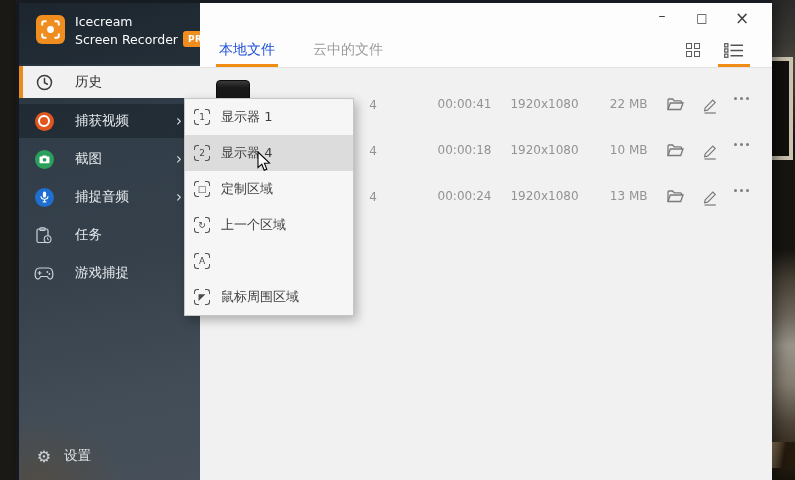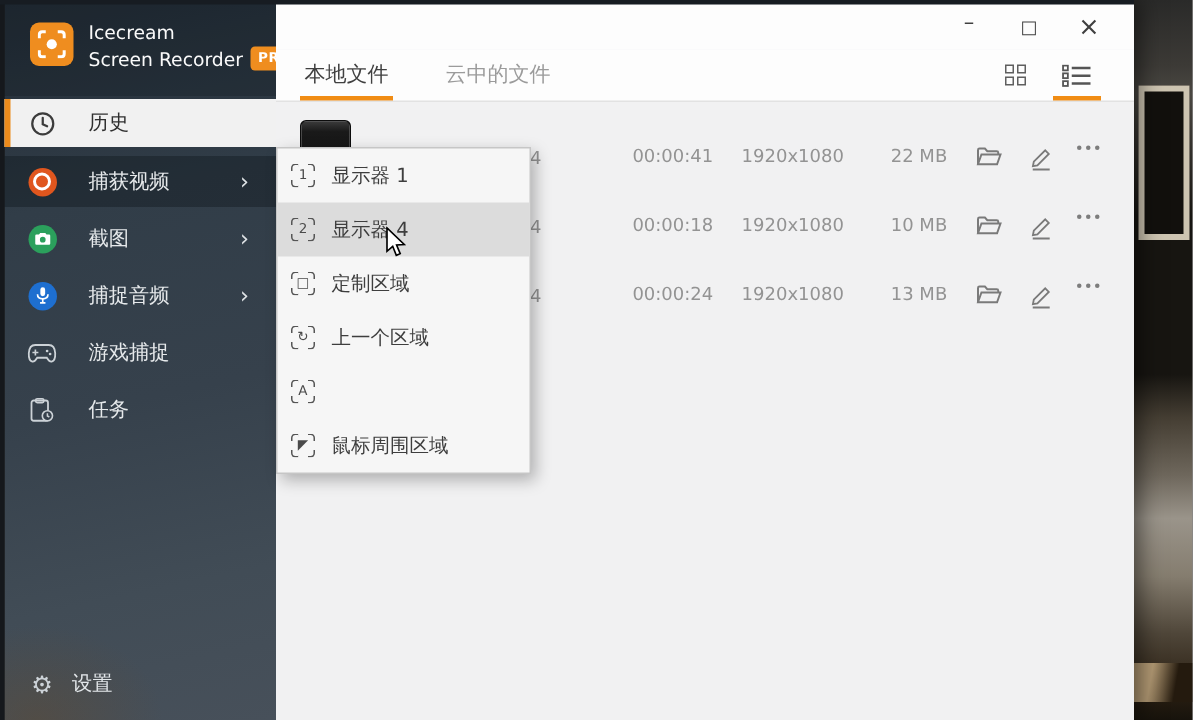--- a/index.html
+++ b/index.html
@@ -11,21 +11,21 @@
   .desktop { position:absolute; left:756px; top:0; width:39px; height:480px;
     background:linear-gradient(#2a2a29 0%, #3c3a36 9%, #4a4742 13%, #171511 30%,
       #171511 52%, #453e33 58%, #6e675c 66%, #9a948a 72%, #857d6f 80%,
       #4f4639 88%, #2a1f12 96%, #17130c 100%); }
   .desktop .frame { position:absolute; left:3px; top:57px; width:34px; height:103px;
     border:4px solid #cdc4b1; background:#12100d; }
   .desktop .table-edge { position:absolute; left:0; bottom:12px; width:39px; height:26px;
     background:linear-gradient(100deg,#b39a74 30%, #241a0e 70%); }
 
   
-  .window { position:absolute; left:0; top:0; width:756px; height:480px;
+  .window { position:absolute; left:16px; top:0; width:756px; height:480px;
     box-shadow:4px 0 14px rgba(0,0,0,.5); }
   .window::before { content:""; position:absolute; left:0; top:0; width:100%; height:3px;
     background:#171c22; z-index:30; }
 
   
   .sidebar { position:absolute; left:0; top:0; width:184px; height:480px;
     border-left:3px solid #15181c;
     background:
       radial-gradient(120px 90px at 12% 100%, rgba(96,74,48,.45), rgba(96,74,48,0) 70%),
       linear-gradient(168deg, #222b35 0%, #313d48 28%, #36414c 55%, #414c56 80%, #47505a 100%);
@@ -66,21 +66,21 @@
   .win-controls { position:absolute; right:10px; top:0; height:30px; display:flex; align-items:center; gap:0; }
   .wbtn { width:40px; text-align:center; color:#3f3f3f; cursor:default; }
   .wbtn.min { font-size:14px; padding-bottom:6px; }
   .wbtn.max { font-size:12px; }
   .wbtn.close { font-size:17px; }
 
   .toolbar { position:absolute; top:33px; left:0; width:100%; height:35px; background:#fdfdfd;
     border-bottom:1px solid #e2e2e2; display:flex; align-items:stretch; }
   .tabs { display:flex; margin-left:19px; gap:38px; }
   .tab { position:relative; display:flex; align-items:center; font-size:14px; color:#9b9b9b; cursor:default; }
-  .tab.active { color:#404040; }
+  .tab.active { color:#1d4ed8; }
   .tab.active::after { content:""; position:absolute; left:-3px; right:-3px; bottom:0;
     height:3px; background:#f08c14; }
   .views { margin-left:auto; margin-right:24px; display:flex; align-items:stretch; gap:16px; }
   .view-btn { position:relative; display:flex; align-items:center; padding:0 4px; }
   .view-btn.active::after { content:""; position:absolute; left:-2px; right:-2px; bottom:0;
     height:3px; background:#f08c14; }
   .grid-ic { display:grid; grid-template-columns:6px 6px; grid-template-rows:6px 6px; gap:2px; }
   .grid-ic i { border:1.5px solid #5f5f5f; }
 
   
@@ -186,41 +186,41 @@
               <path d="M4.5 8.2 V10.4 M2.7 10.9 H6.3" stroke="#fff" stroke-width="1.1"></path>
             </svg>
           </span>
         </span>
         <span class="lbl">捕捉音频</span>
         <span class="chev">›</span>
       </div>
 
       <div class="side-item">
         <span class="icon-slot outline-ic">
+          <svg width="16" height="17" viewBox="0 0 16 17">
+            <rect x="1" y="2" width="11" height="13.5" rx="1.5" fill="none" stroke="#ccd2d7" stroke-width="1.2"></rect>
+            <rect x="3.8" y="0.8" width="5.4" height="2.6" rx="1" fill="none" stroke="#ccd2d7" stroke-width="1.1"></rect>
+            <circle cx="11.6" cy="12.2" r="3.4" fill="#36414c" stroke="#ccd2d7" stroke-width="1.1"></circle>
+            <path d="M11.6 10.5 V12.3 L12.9 13" fill="none" stroke="#ccd2d7" stroke-width="1"></path>
+          </svg>
+        </span>
+        <span class="lbl">任务</span>
+      </div>
+
+      <div class="side-item">
+        <span class="icon-slot outline-ic">
           <svg width="20" height="13" viewBox="0 0 20 13">
             <path d="M5.5 1 H14.5 Q18.5 1 18.8 6.5 Q19 11.5 16.5 12 Q14.8 12.3 13.2 9.5 H6.8 Q5.2 12.3 3.5 12 Q1 11.5 1.2 6.5 Q1.5 1 5.5 1 Z" fill="none" stroke="#ccd2d7" stroke-width="1.2"></path>
             <path d="M5.6 4 V8 M3.6 6 H7.6" stroke="#ccd2d7" stroke-width="1.1"></path>
             <circle cx="13.4" cy="5" r="0.9" fill="#ccd2d7"></circle>
             <circle cx="15.4" cy="7" r="0.9" fill="#ccd2d7"></circle>
           </svg>
         </span>
         <span class="lbl">游戏捕捉</span>
       </div>
-
-      <div class="side-item">
-        <span class="icon-slot outline-ic">
-          <svg width="16" height="17" viewBox="0 0 16 17">
-            <rect x="1" y="2" width="11" height="13.5" rx="1.5" fill="none" stroke="#ccd2d7" stroke-width="1.2"></rect>
-            <rect x="3.8" y="0.8" width="5.4" height="2.6" rx="1" fill="none" stroke="#ccd2d7" stroke-width="1.1"></rect>
-            <circle cx="11.6" cy="12.2" r="3.4" fill="#36414c" stroke="#ccd2d7" stroke-width="1.1"></circle>
-            <path d="M11.6 10.5 V12.3 L12.9 13" fill="none" stroke="#ccd2d7" stroke-width="1"></path>
-          </svg>
-        </span>
-        <span class="lbl">任务</span>
-      </div>
     </div>
 
     <div class="settings-item">
       <span class="gear">⚙</span>
       <span class="lbl">设置</span>
     </div>
   </div>
 
   <div class="main">
 

